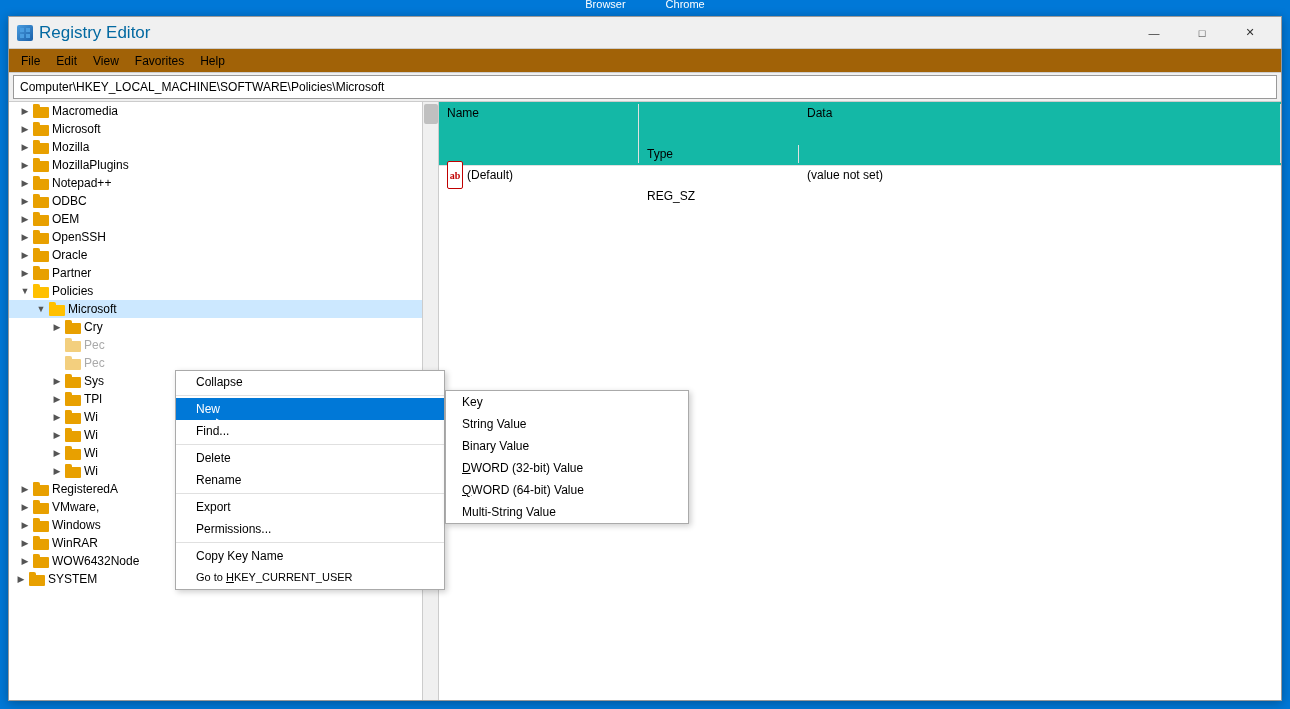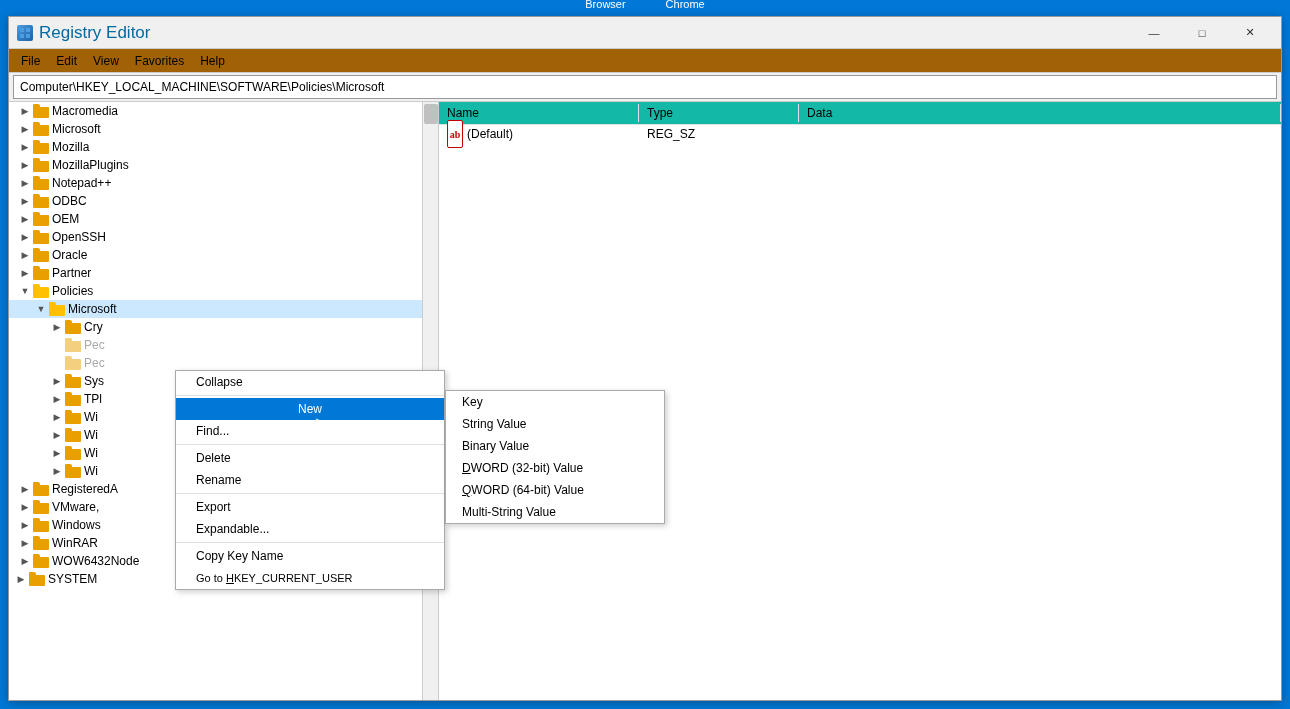--- a/index.html
+++ b/index.html
@@ -172,21 +172,21 @@
     }
     .detail-header-cell {
       padding: 2px 8px;
       font-size: 12px;
       font-weight: normal;
       color: #000;
       border-right: 1px solid #e0e0e0;
       cursor: pointer;
     }
     .name-col { width: 200px; }
-    .type-col { width: 160px; }
+    .type-col { width: 160px; margin-top: 41px; }
     .data-col { flex: 1; }
     .detail-row {
       display: flex;
       align-items: center;
       padding: 1px 0;
       font-size: 12px;
       height: 18px;
     }
     .detail-cell {
       padding: 1px 8px;
@@ -216,21 +216,20 @@
       border: 1px solid #aaa;
       box-shadow: 2px 2px 6px rgba(0,0,0,0.2);
       z-index: 100;
       min-width: 200px;
       font-size: 12px;
     }
     .context-menu-item {
       padding: 4px 20px;
       cursor: pointer;
       display: flex;
-      align-items: center;
       justify-content: space-between;
       white-space: nowrap;
       height: 22px;
     }
     .context-menu-item.highlighted {
       background: #0078d7;
       color: white;
       flex-direction: column;
     }
     .context-menu-item .submenu-arrow {
@@ -467,20 +466,21 @@
         <div class="detail-header-cell name-col">Name</div>
         <div class="detail-header-cell type-col">Type</div>
         <div class="detail-header-cell data-col">Data</div>
       </div>
       <div class="detail-row">
         <div class="detail-cell name-col" style="display:flex;align-items:center;">
           <span class="reg-icon">ab</span>
           <span>(Default)</span>
         </div>
         <div class="detail-cell type-col">REG_SZ</div>
+        <div class="detail-cell data-col">(value not set)</div>
       </div>
     </div>
   </div>
 </div>
 
 <div class="context-menu" style="left:175px; top:370px; width:270px;">
   <div class="context-menu-item">
     <span>Collapse</span>
   </div>
   <div class="context-menu-separator"></div>
@@ -496,32 +496,32 @@
     <span>Delete</span>
   </div>
   <div class="context-menu-item">
     <span>Rename</span>
   </div>
   <div class="context-menu-separator"></div>
   <div class="context-menu-item">
     <span>Export</span>
   </div>
   <div class="context-menu-item">
-    <span>Expandable...</span>
+    <span>Permissions...</span>
   </div>
   <div class="context-menu-separator"></div>
   <div class="context-menu-item">
     <span>Copy Key Name</span>
   </div>
   <div class="context-menu-item">
     <span style="font-size:11px;">Go to <span style="text-decoration:underline;">H</span>KEY_CURRENT_USER</span>
   </div>
 </div>
 
-<div class="sub-context-menu" style="left:445px; top:390px; width:220px;">
+<div class="sub-context-menu" style="left:445px; top:390px; width:244px;">
   <div class="sub-context-menu-item">
     <span>Key</span>
   </div>
   <div class="sub-context-menu-item">
     <span>String Value</span>
   </div>
   <div class="sub-context-menu-item">
     <span>Binary Value</span>
   </div>
   <div class="sub-context-menu-item">

